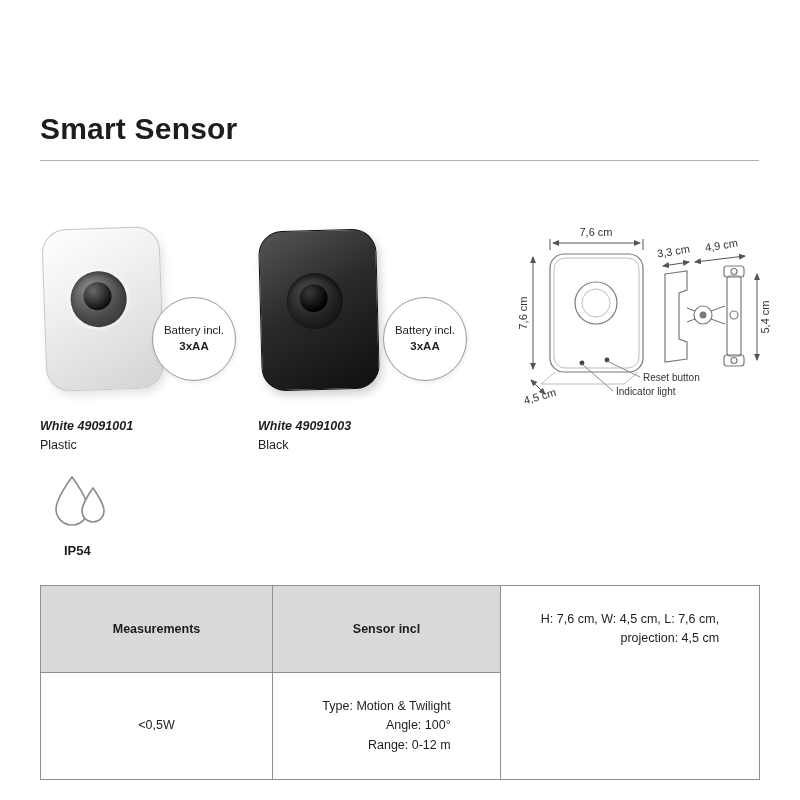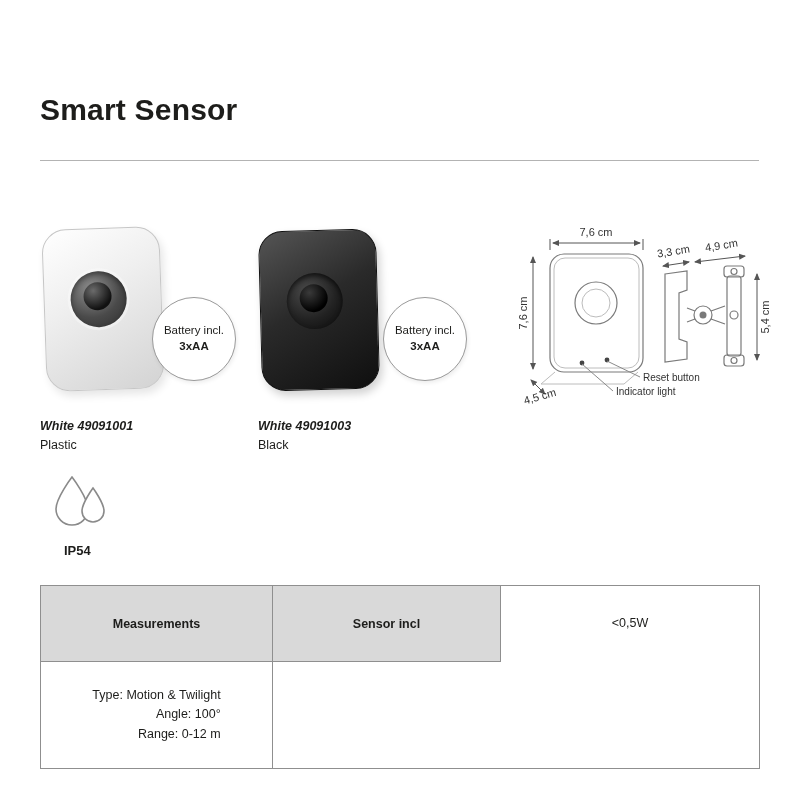--- a/index.html
+++ b/index.html
@@ -1,18 +1,18 @@
 <!DOCTYPE html>
 <html><head>
 <meta charset="utf-8">
 <style>
   html,body { margin:0; padding:0; background:#ffffff; }
   body { width:800px; height:800px; position:relative; font-family:"Liberation Sans", sans-serif; color:#1d1d1b; overflow:hidden; }
 
-  .title { position:absolute; left:40px; top:93px; margin:0; font-size:30px; font-weight:bold; letter-spacing:.2px; }
+  .title { position:absolute; left:40px; top:112px; margin:0; font-size:30px; font-weight:bold; letter-spacing:.2px; }
   .rule  { position:absolute; left:40px; top:160px; width:719px; border-top:1px solid #b3b3b3; }
 
   
   .device { position:absolute; }
   .device.white { left:44px; top:228px; width:116px; height:160px; border-radius:24px;
     background:linear-gradient(150deg,#ffffff 0%,#efefef 40%,#d3d3d3 100%);
     border:1px solid #c6c6c6; box-shadow:3px 5px 8px rgba(0,0,0,.10); transform:rotate(-2deg); }
   .device .lens { position:absolute; left:26px; top:42px; width:56px; height:56px; border-radius:50%;
     background:radial-gradient(circle at 38% 32%, #8f8f8f 0%, #4a4a4a 55%, #2e2e2e 100%);
     box-shadow:inset 0 3px 5px rgba(0,0,0,.35), 0 0 0 3px rgba(255,255,255,.35); }
@@ -146,19 +146,21 @@
     <g fill="#ffffff" stroke="#8a8a8a" stroke-width="1.6">
       <path d="M22,3 C22,3 6,24 6,35 a16,16 0 0 0 32,0 C38,24 22,3 22,3 Z"></path>
       <path d="M43,14 C43,14 32,29 32,37 a11,11 0 0 0 22,0 C54,29 43,14 43,14 Z"></path>
     </g>
   </svg>
   <div class="ip-label">IP54</div>
 
   <div class="spec-table">
     <div class="cell head">Measurements</div>
     <div class="cell head">Sensor incl</div>
+    <div class="cell body">H: 7,6 cm, W: 4,5 cm, L: 7,6 cm,
+projection: 4,5 cm</div>
     <div class="cell body">&lt;0,5W</div>
     <div class="cell body">Type: Motion &amp; Twilight
 Angle: 100°
 Range: 0-12 m</div>
   </div>
 
 </div>
 
 </body></html>

